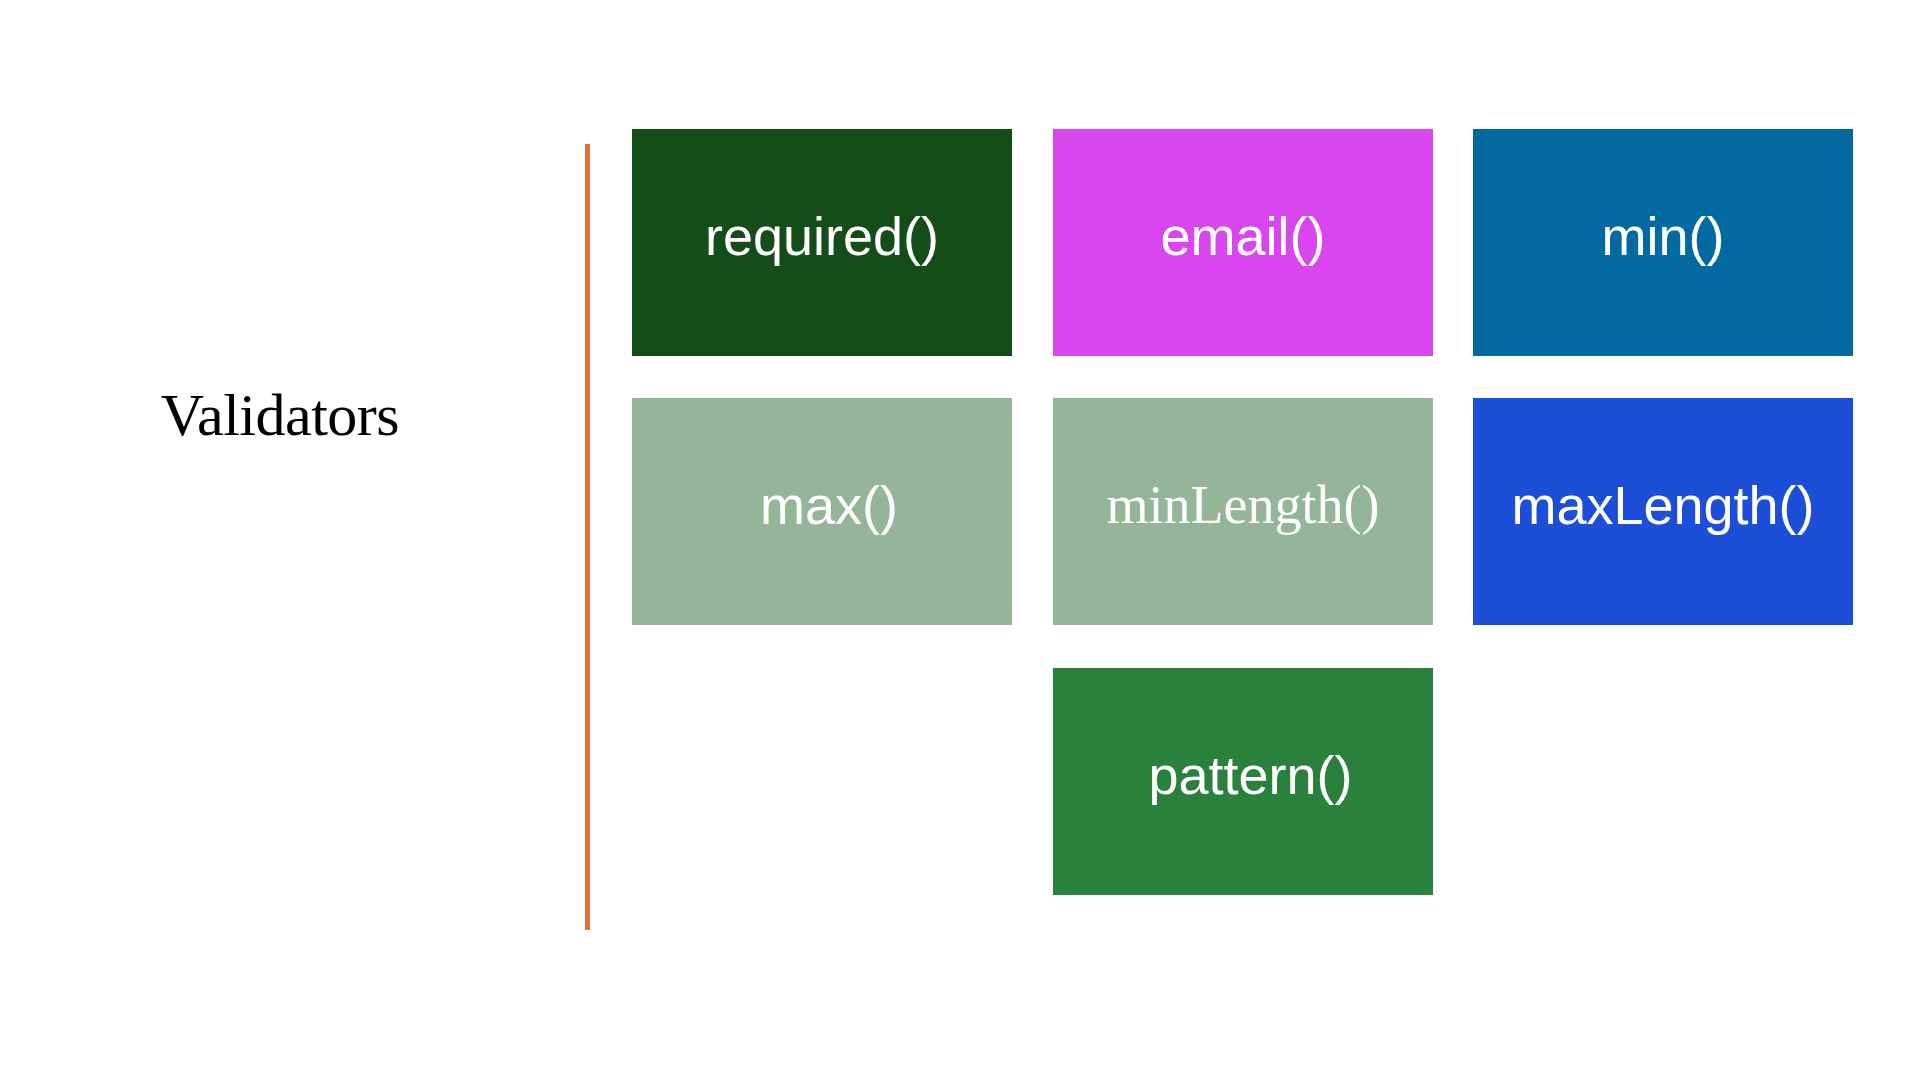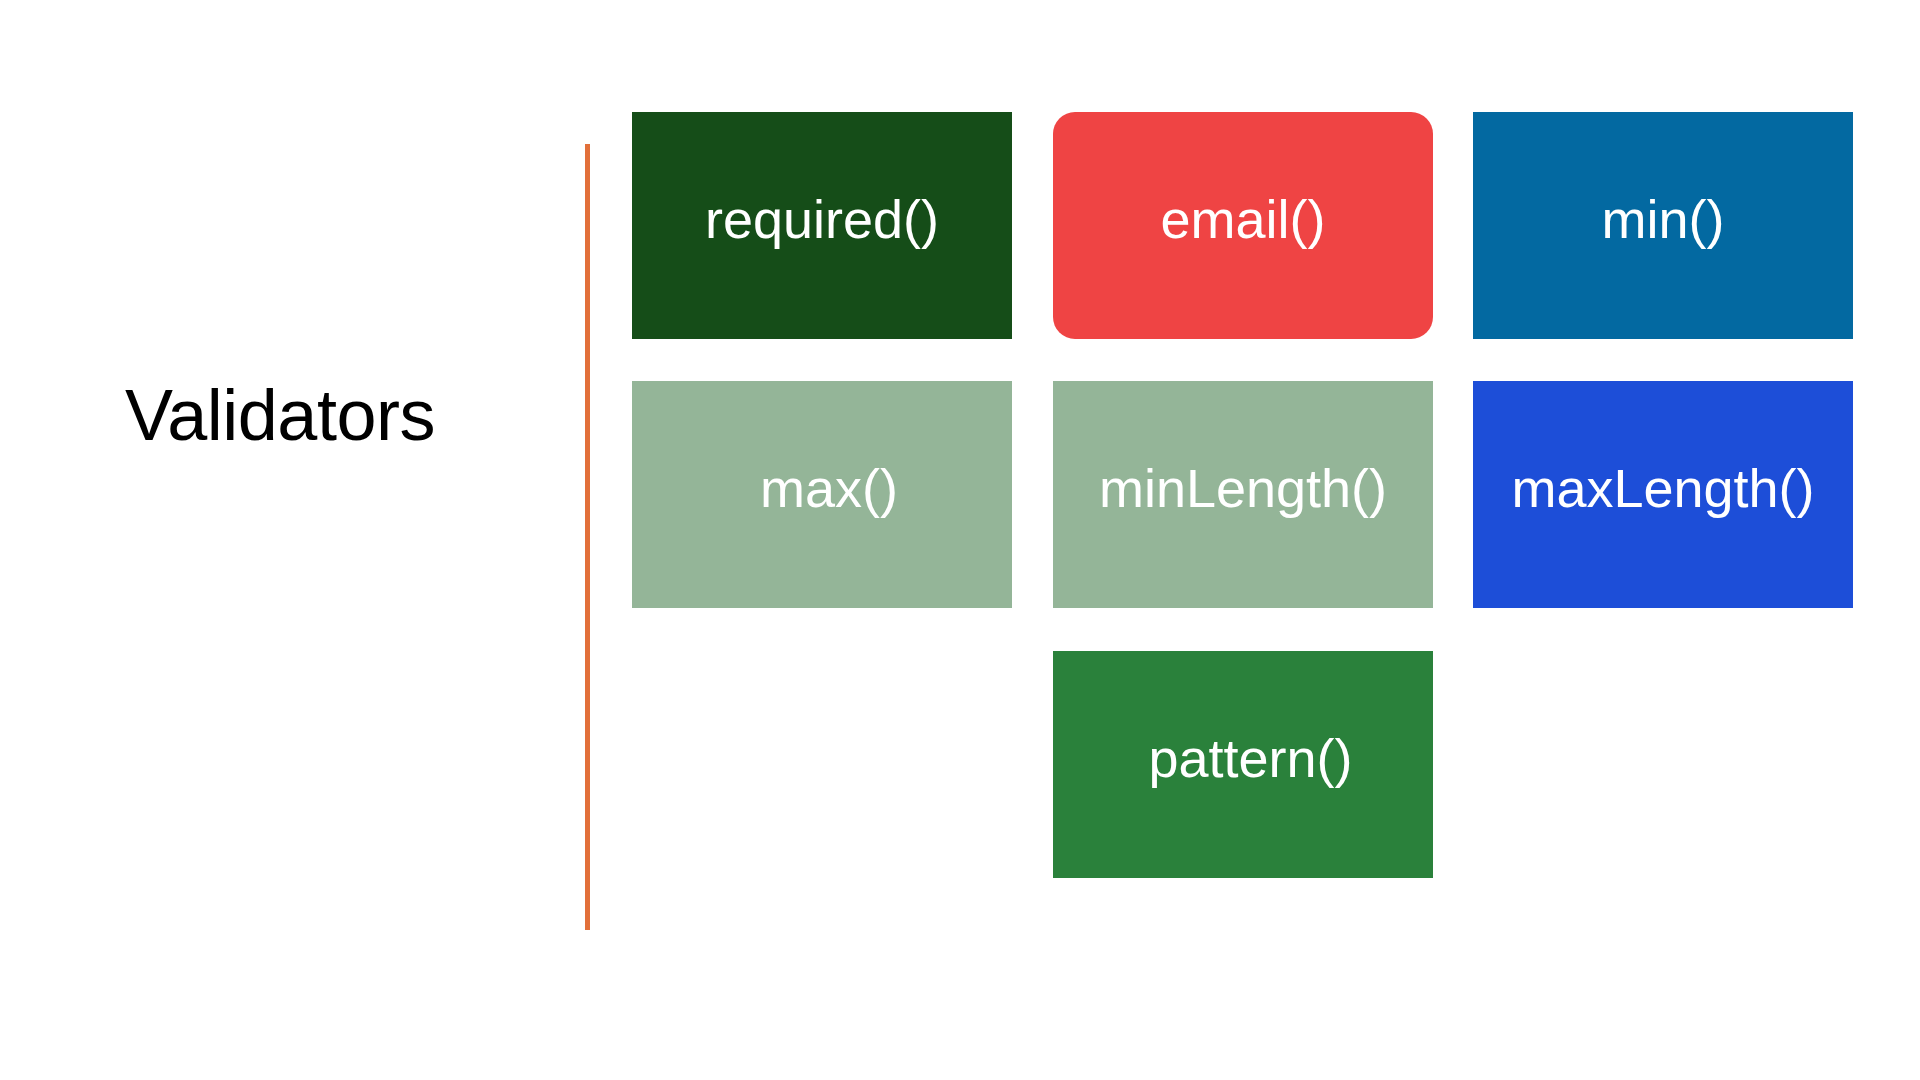--- a/index.html
+++ b/index.html
@@ -28,22 +28,22 @@
     position: absolute;
     left: 0px;
     top: 355px;
     width: 560px;
     height: 120px;
     display: flex;
     align-items: center;
     justify-content: center;
   }
   #title-text {
-    font-family: Liberation Sans, sans-serif;
-    font-size: 72px;
+    font-family: Liberation Serif, serif;
+    font-size: 60px;
     font-weight: 400;
     color: #000000;
     line-height: 1;
     letter-spacing: -0.5px;
     white-space: nowrap;
   }
 
   
   #divider {
     position: absolute;
@@ -51,21 +51,21 @@
     top: 144px;
     width: 5px;
     height: 786px;
     background: #E2703A;
   }
 
   
   #tile-grid {
     position: absolute;
     left: 632px;
-    top: 112px;
+    top: 129px;
     width: 1221px;
     height: 766px;
   }
   .tile {
     position: absolute;
     width: 380px;
     height: 227px;
     display: flex;
     align-items: center;
     justify-content: center;
@@ -100,34 +100,34 @@
   </div>
 
   <div id="divider" style="background: rgb(226, 112, 58);"></div>
 
   <div id="tile-grid">
 
     <div class="tile row0 col0" style="background: rgb(21, 77, 24);">
       <span class="tile-label" style="color: rgb(255, 255, 255);">required()</span>
     </div>
 
-    <div class="tile row0 col1" style="background: #ef4444; border-radius: 22px;">
+    <div class="tile row0 col1" style="background: #d946ef;">
       <span class="tile-label" style="color: rgb(255, 255, 255);">email()</span>
     </div>
 
     <div class="tile row0 col2" style="background: #0369a1;">
       <span class="tile-label" style="color: rgb(255, 255, 255);">min()</span>
     </div>
 
     <div class="tile row1 col0" style="background: rgb(148, 181, 152); padding-left: 20px;">
       <span class="tile-label" style="color: rgb(255, 255, 255);">max()</span>
     </div>
 
     <div class="tile row1 col1" style="background: rgb(148, 181, 152);">
-      <span class="tile-label" style="color: rgb(255, 255, 255);">minLength()</span>
+      <span class="tile-label" style="color: rgb(255, 255, 255); font-family: Liberation Serif, serif;">minLength()</span>
     </div>
 
     <div class="tile row1 col2" style="background: #1d4ed8;">
       <span class="tile-label" style="color: rgb(255, 255, 255);">maxLength()</span>
     </div>
 
     <div class="tile row2 col1" style="background: rgb(42, 129, 59);">
       <span class="tile-label" style="color: rgb(255, 255, 255);">pattern()</span>
     </div>
 

